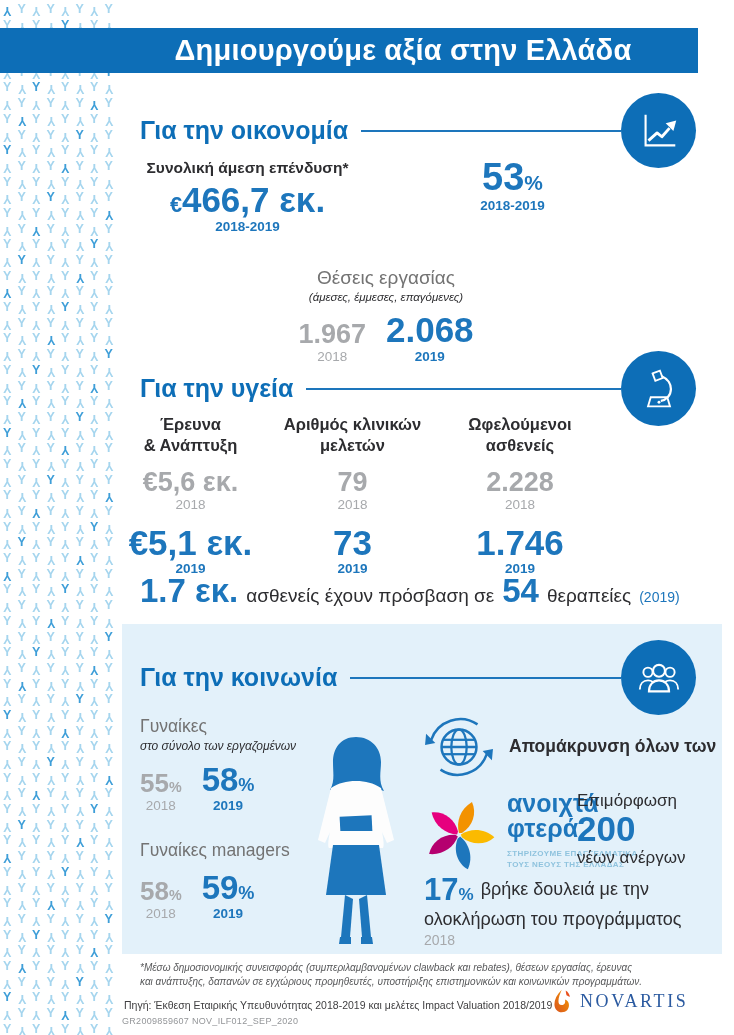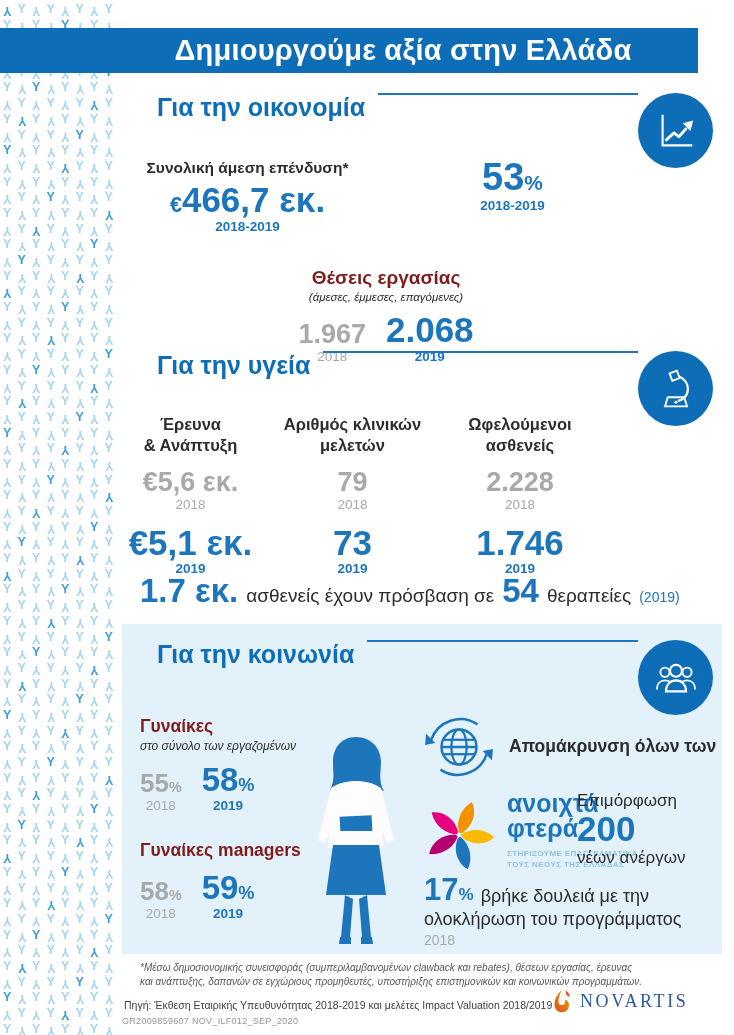--- a/index.html
+++ b/index.html
@@ -14,21 +14,21 @@
   .prow span { display:inline-block; width:14.5px; text-align:center; font-size:12.5px; font-weight:bold; color:#a5d5ee; }
   .prow span.dk { color:#3e9ed8; }
   .prow span.fl { transform:rotate(180deg); }
 
   
   .banner { position:absolute; left:0; top:28px; width:698px; height:45px; background:#0d6eb7; z-index:3;
     display:flex; align-items:center; justify-content:center; padding-left:108px; }
   .banner h1 { color:#fff; font-size:29px; font-weight:bold; letter-spacing:0.2px; }
 
   
-  .sec-head { position:absolute; left:157px; width:556px; display:flex; align-items:flex-start; z-index:4; }
+  .sec-head { position:absolute; left:140px; width:556px; display:flex; align-items:center; z-index:4; }
   .sec-head h2 { color:#0d6eb7; font-size:25px; font-weight:bold; white-space:nowrap; }
   .sec-rule { flex:1; height:2px; background:#1d76bc; margin-left:13px; }
   .badge { width:75px; height:75px; border-radius:50%; background:#0d6eb7; flex:0 0 auto;
     display:flex; align-items:center; justify-content:center; }
 
   .abs { position:absolute; z-index:4; }
   .ctr { text-align:center; }
 
   .lbl { font-size:15.5px; font-weight:bold; color:#2d2d30; }
   .big-blue { font-size:35px; font-weight:bold; color:#1d76bc; line-height:1.05; }
@@ -43,35 +43,35 @@
   .hcol .hdr { font-size:16.5px; font-weight:bold; line-height:1.25; color:#2d2d30; }
 
   .access { display:flex; align-items:baseline; gap:8px; white-space:nowrap; }
   .access .t { font-size:19px; color:#2d2d30; }
 
   .panel { position:absolute; left:122px; top:624px; width:600px; height:330px; background:#e3f1fa; z-index:2; }
 
   .stat-row { display:flex; gap:20px; align-items:flex-end; }
   .stat { text-align:center; }
 
-  .slabel { font-size:17.5px; font-weight:bold; color:#7f1d1d; }
+  .slabel { font-size:17.5px; font-weight:normal; color:#737373; }
   .ssub { font-size:12px; font-style:italic; color:#2d2d30; margin-top:2px; }
 
   .plastics { display:flex; align-items:center; gap:14px; }
   .plastics .txt { font-size:17.5px; font-weight:bold; color:#2d2d30; line-height:1.35; }
 
   .wings { display:flex; align-items:flex-start; gap:8px; }
   .wings .word { font-size:25px; font-weight:bold; color:#1d76bc; line-height:1.0; }
   .wings .tag { font-size:8px; color:#8fc3de; letter-spacing:0.4px; line-height:1.4; margin-top:7px; font-weight:bold; }
 
   .training { }
   .training .t { font-size:17px; color:#2d2d30; }
   .training .v { font-size:35px; font-weight:bold; color:#1d76bc; line-height:1.05; }
 
-  .outcome .l1 { display:flex; align-items:flex-end; gap:7px; }
+  .outcome .l1 { display:flex; align-items:center; gap:7px; }
   .outcome .t { font-size:18px; color:#2d2d30; line-height:1.3; }
   .outcome .v { font-size:31px; font-weight:bold; color:#1d76bc; }
   .outcome .y { font-size:14px; color:#a7a9ac; margin-top:1px; }
 
   .footnote { font-size:10px; font-style:italic; color:#58595b; line-height:1.4; }
   .source { font-size:10.5px; color:#414042; }
   .code { font-size:9px; color:#939598; letter-spacing:0.3px; }
   .brand { display:flex; align-items:center; gap:7px; }
   .brand .word { font-family:"Liberation Serif", serif; font-size:18px; letter-spacing:2.6px; color:#2b5aa0; }
 </style>

